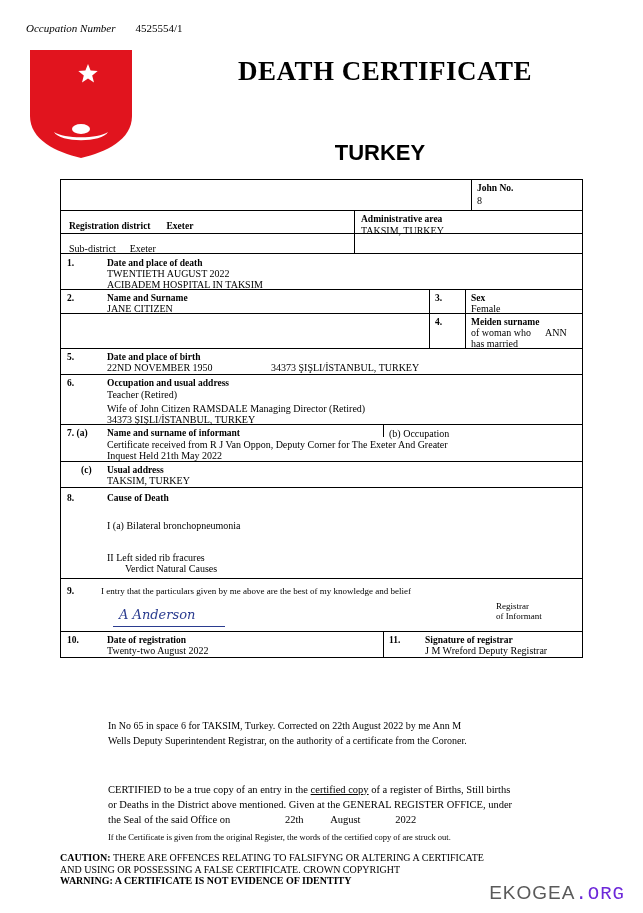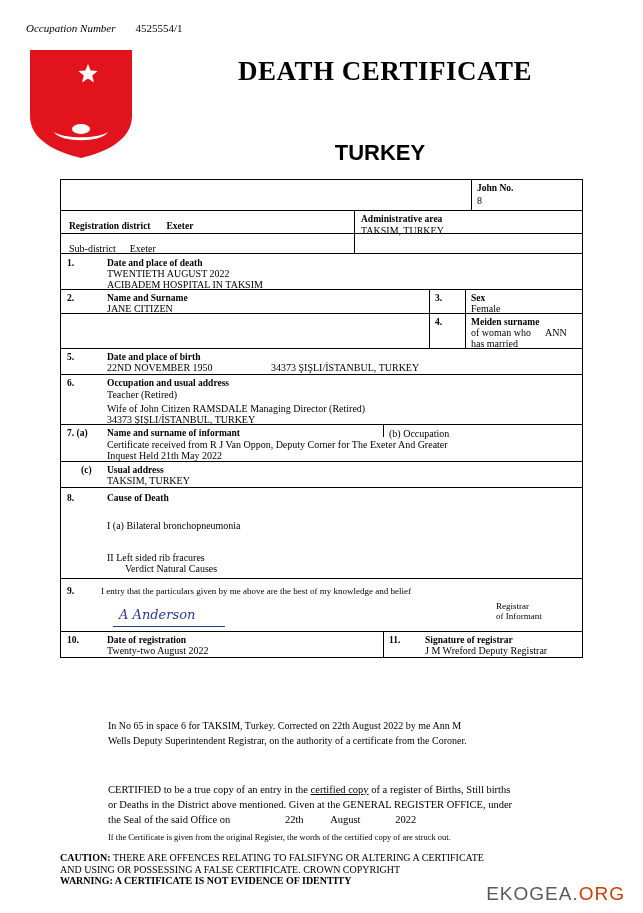--- a/index.html
+++ b/index.html
@@ -149,21 +149,21 @@
   }
   .watermark {
     position: absolute;
     right: 18px;
     bottom: 8px;
     font-family: "Liberation Sans", sans-serif;
     font-size: 19px;
     letter-spacing: 1px;
     color: #5a5a5a;
   }
-  .watermark .green { color: #c2410c; }
+  .watermark .green { color: #6d28d9; font-family: Liberation Mono, monospace; }
 </style>
 </head>
 <body>
 
 <div class="page">
 
   <div class="appnum">
     <span>Occupation Number</span><span class="val">4525554/1</span>
   </div>
 

